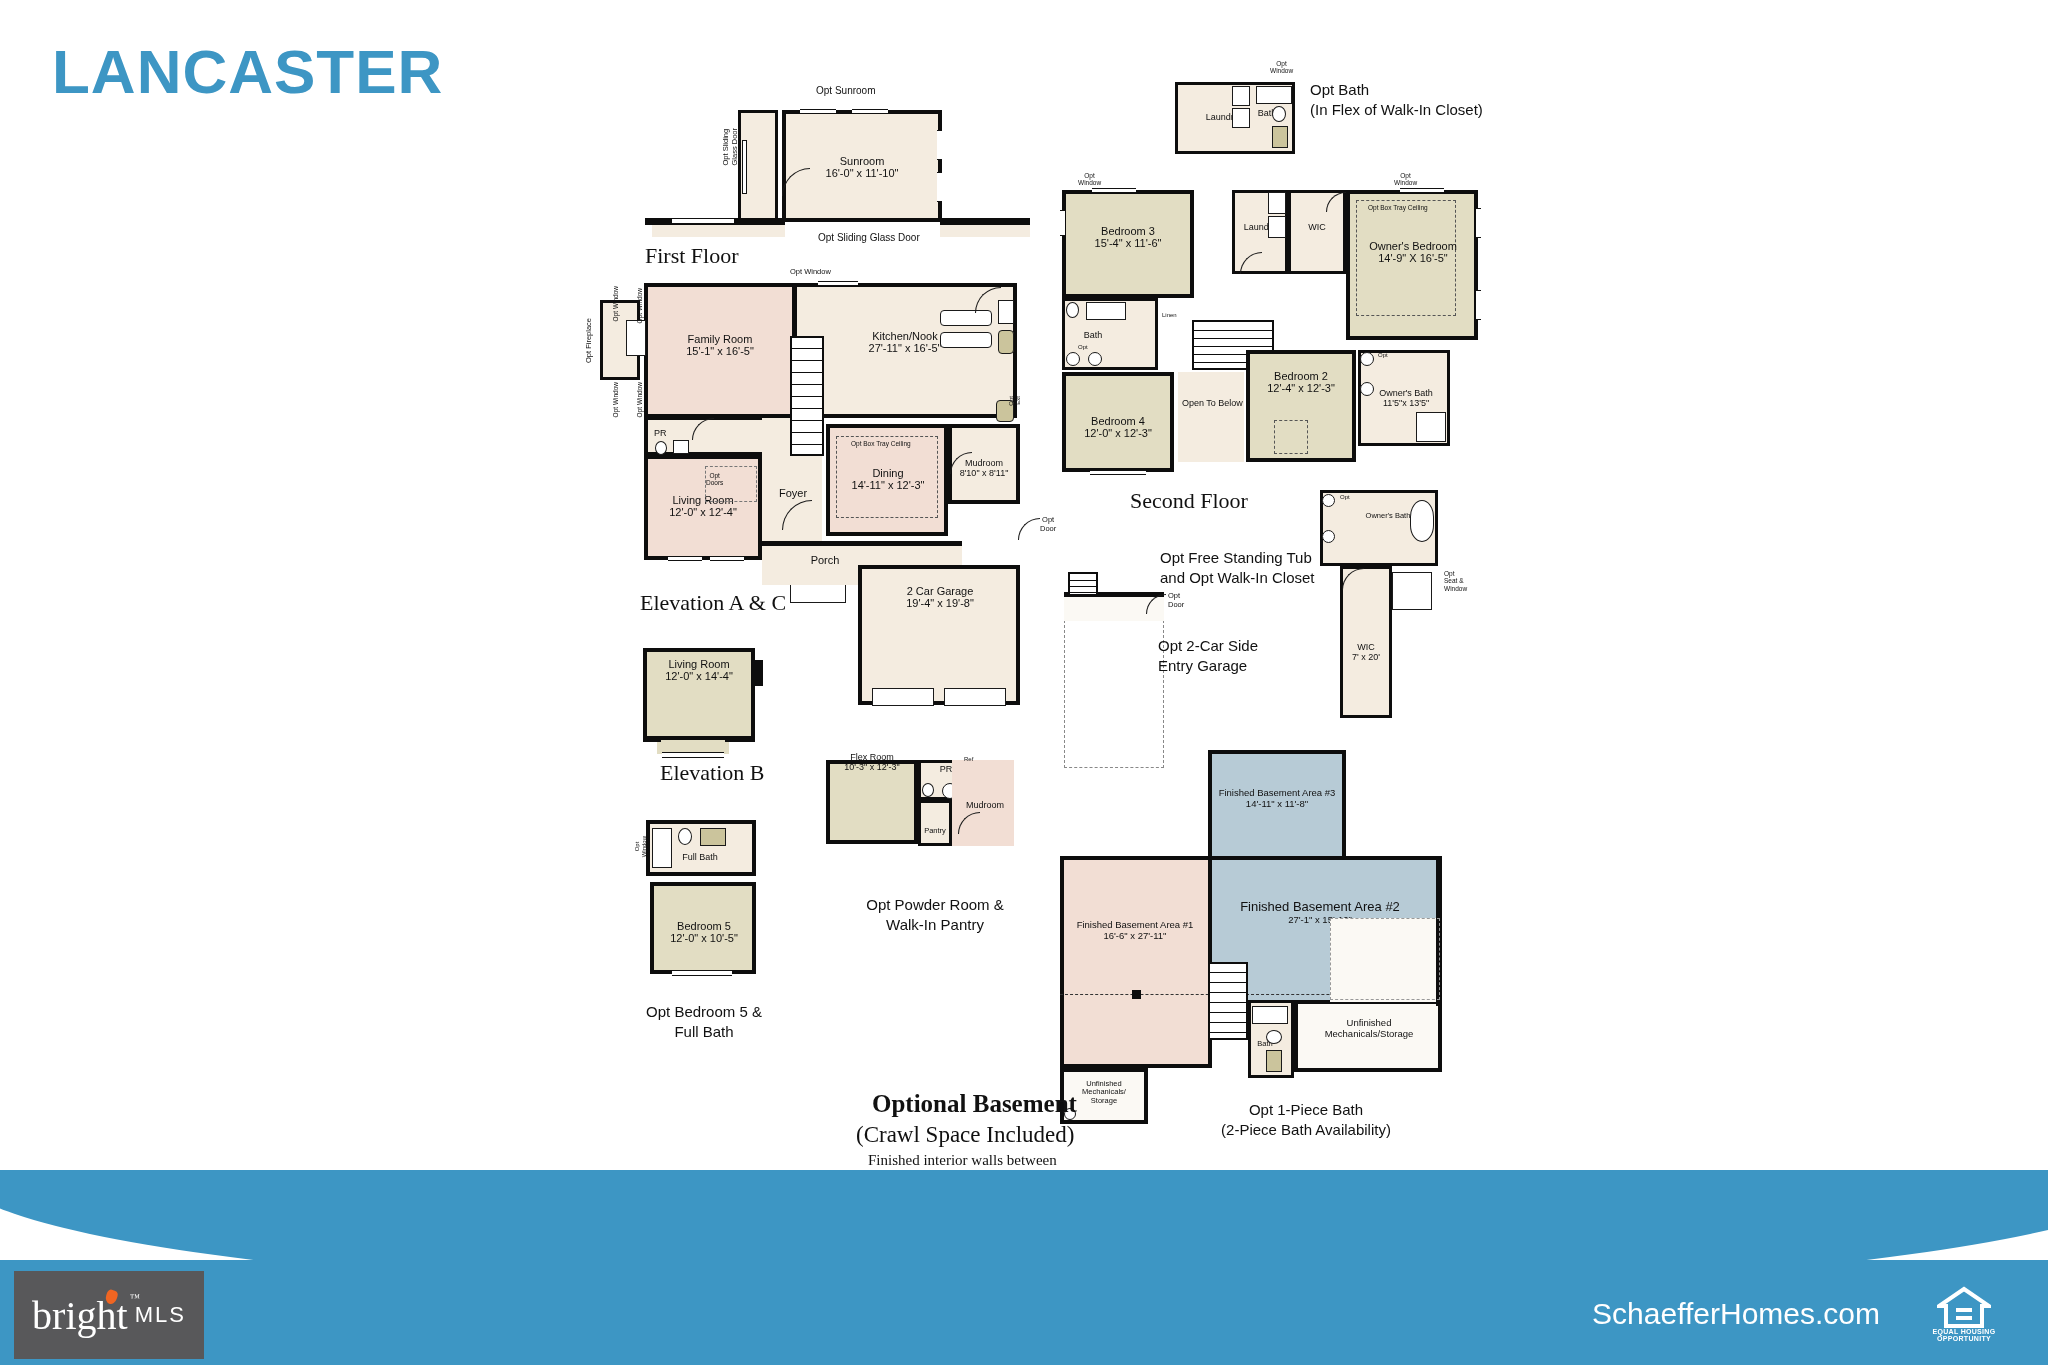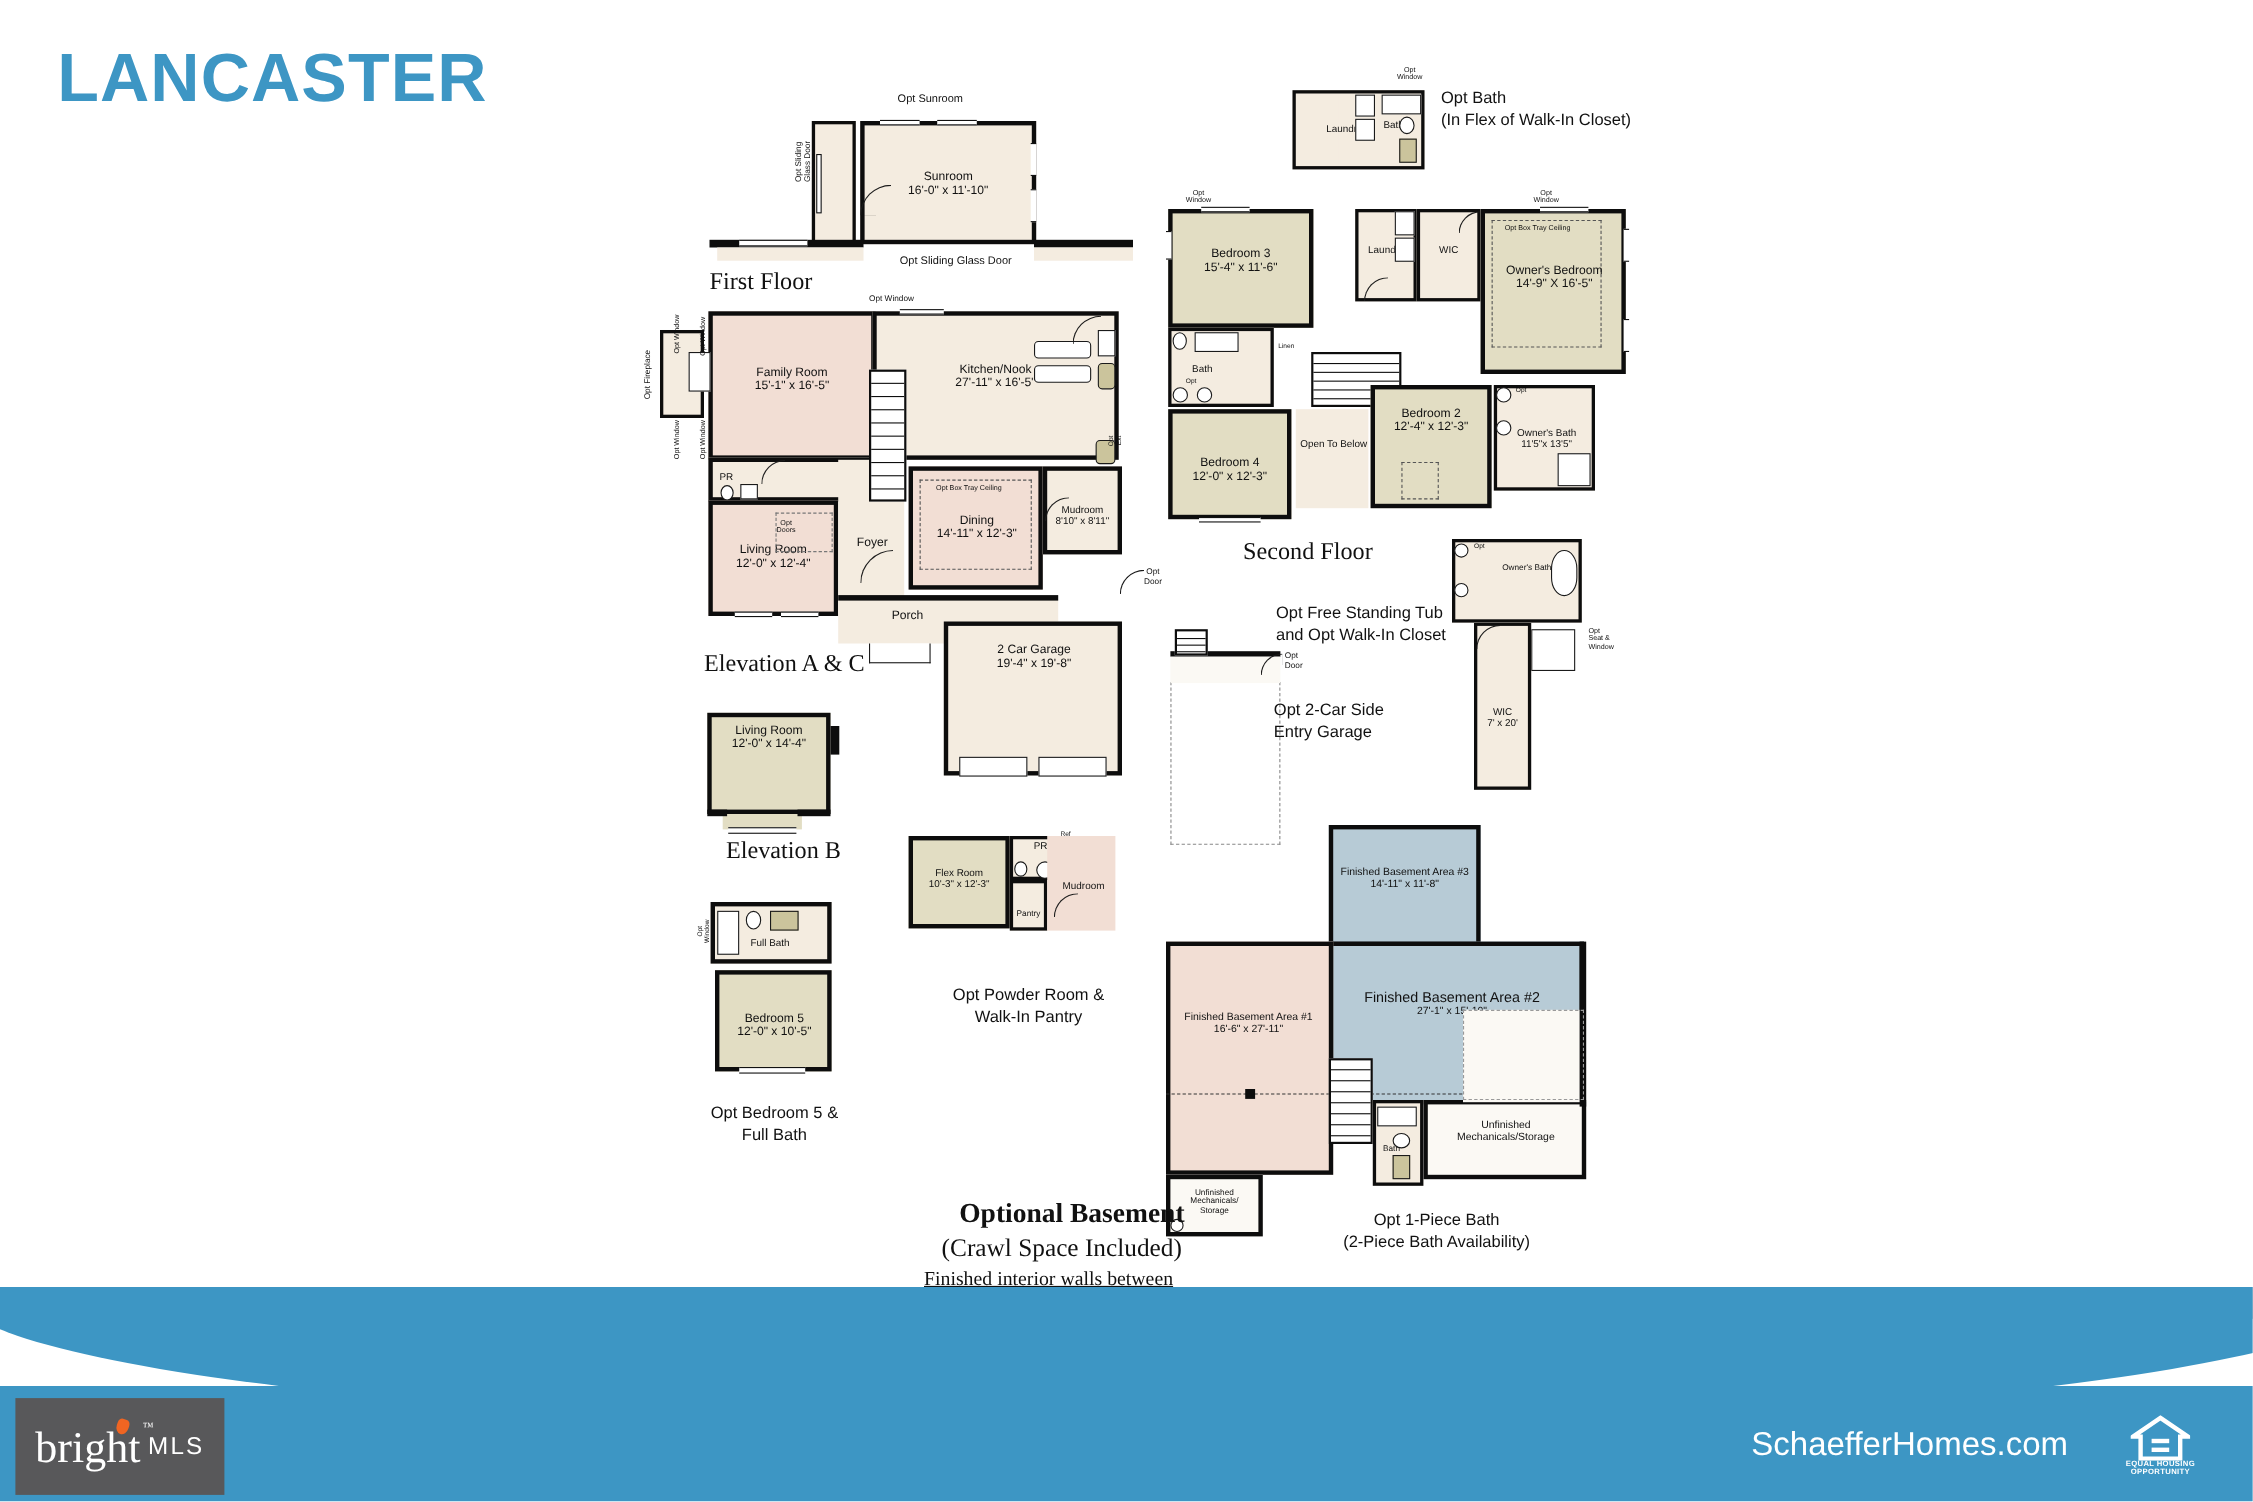--- a/index.html
+++ b/index.html
@@ -315,21 +315,21 @@
     <span class="nm">Bedroom 5</span>
     <span class="dm">12'-0" x 10'-5"</span>
   </div>
   <div class="win" style="left:672px; top:970px; width:60px; height:6px;"></div>
   <div class="cap" style="left:614px; top:1002px; width:180px;">
     <span>Opt Bedroom 5 &amp;</span><br>
     <span>Full Bath</span>
   </div>
 
   <div class="room tan" style="left:826px; top:760px; width:92px; height:84px;"></div>
-  <div class="rlabel sm" style="left:830px; top:788px; width:84px;">
+  <div class="rlabel sm" style="left:830px; top:752px; width:84px;">
     <span class="nm">Flex Room</span>
     <span class="dm">10'-3" x 12'-3"</span>
   </div>
   <div class="room cream thin" style="left:918px; top:760px; width:56px; height:40px;"></div>
   <div class="rlabel sm" style="left:922px; top:764px; width:48px;">
     <span class="nm">PR</span>
   </div>
   <div class="fix round" style="left:922px; top:783px; width:12px; height:14px;"></div>
   <div class="fix round" style="left:942px; top:783px; width:16px; height:16px;"></div>
   <div class="room cream thin" style="left:918px; top:800px; width:34px; height:46px;"></div>
@@ -539,21 +539,21 @@
     <span class="dm">Storage</span>
   </div>
   <div class="fix round" style="left:1064px; top:1108px; width:12px; height:12px;"></div>
 
   <div class="fill white" style="left:1330px; top:918px; width:112px; height:84px;"></div>
   <div class="wall" style="left:1436px; top:856px; width:6px; height:150px;"></div>
   <div class="dash-box" style="left:1330px; top:918px; width:110px; height:82px; border-color:#999;"></div>
 
   <div class="section-cap" style="left:872px; top:1090px; font-size:25px; font-weight:bold;">Optional Basement</div>
   <div class="section-cap" style="left:856px; top:1122px; font-size:23px;">(Crawl Space Included)</div>
-  <div class="section-cap small" style="left:840px; top:1152px; font-size:18px;text-decoration:underline;">Finished interior walls between</div>
+  <div class="section-cap small" style="left:868px; top:1152px; font-size:15px;">Finished interior walls between</div>
   <div class="section-cap small" style="left:874px; top:1172px; font-size:15px;">finished and unfinished areas only</div>
 
   <div class="cap" style="left:1196px; top:1100px; width:220px;">
     <span>Opt 1-Piece Bath</span><br>
     <span>(2-Piece Bath Availability)</span>
   </div>
 
 </div>
 
 <div id="swoosh-wrap">

